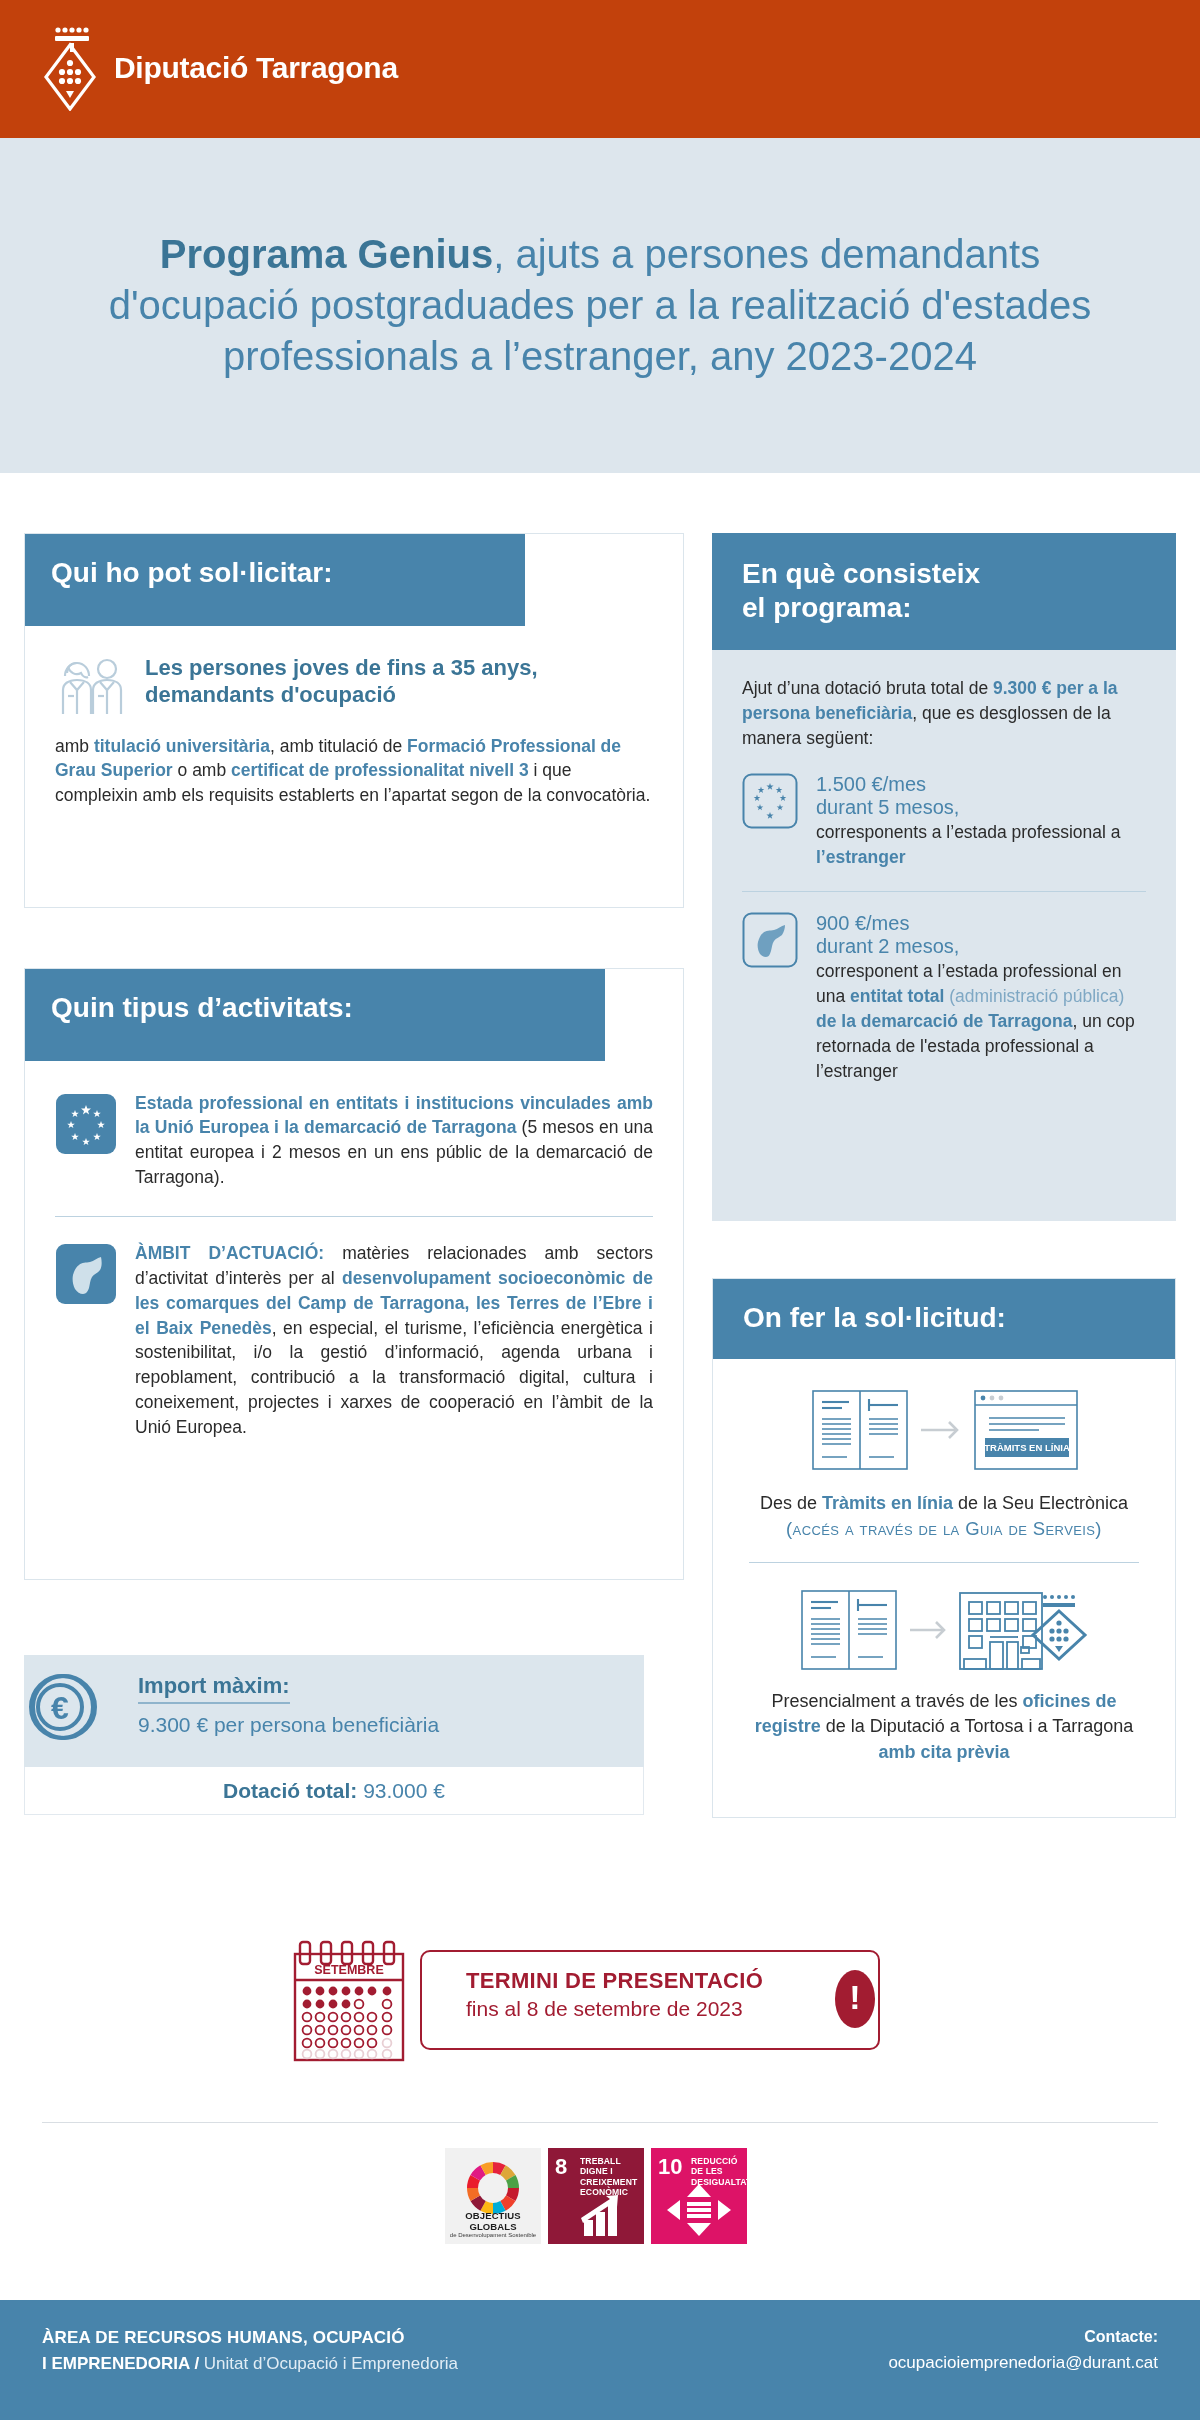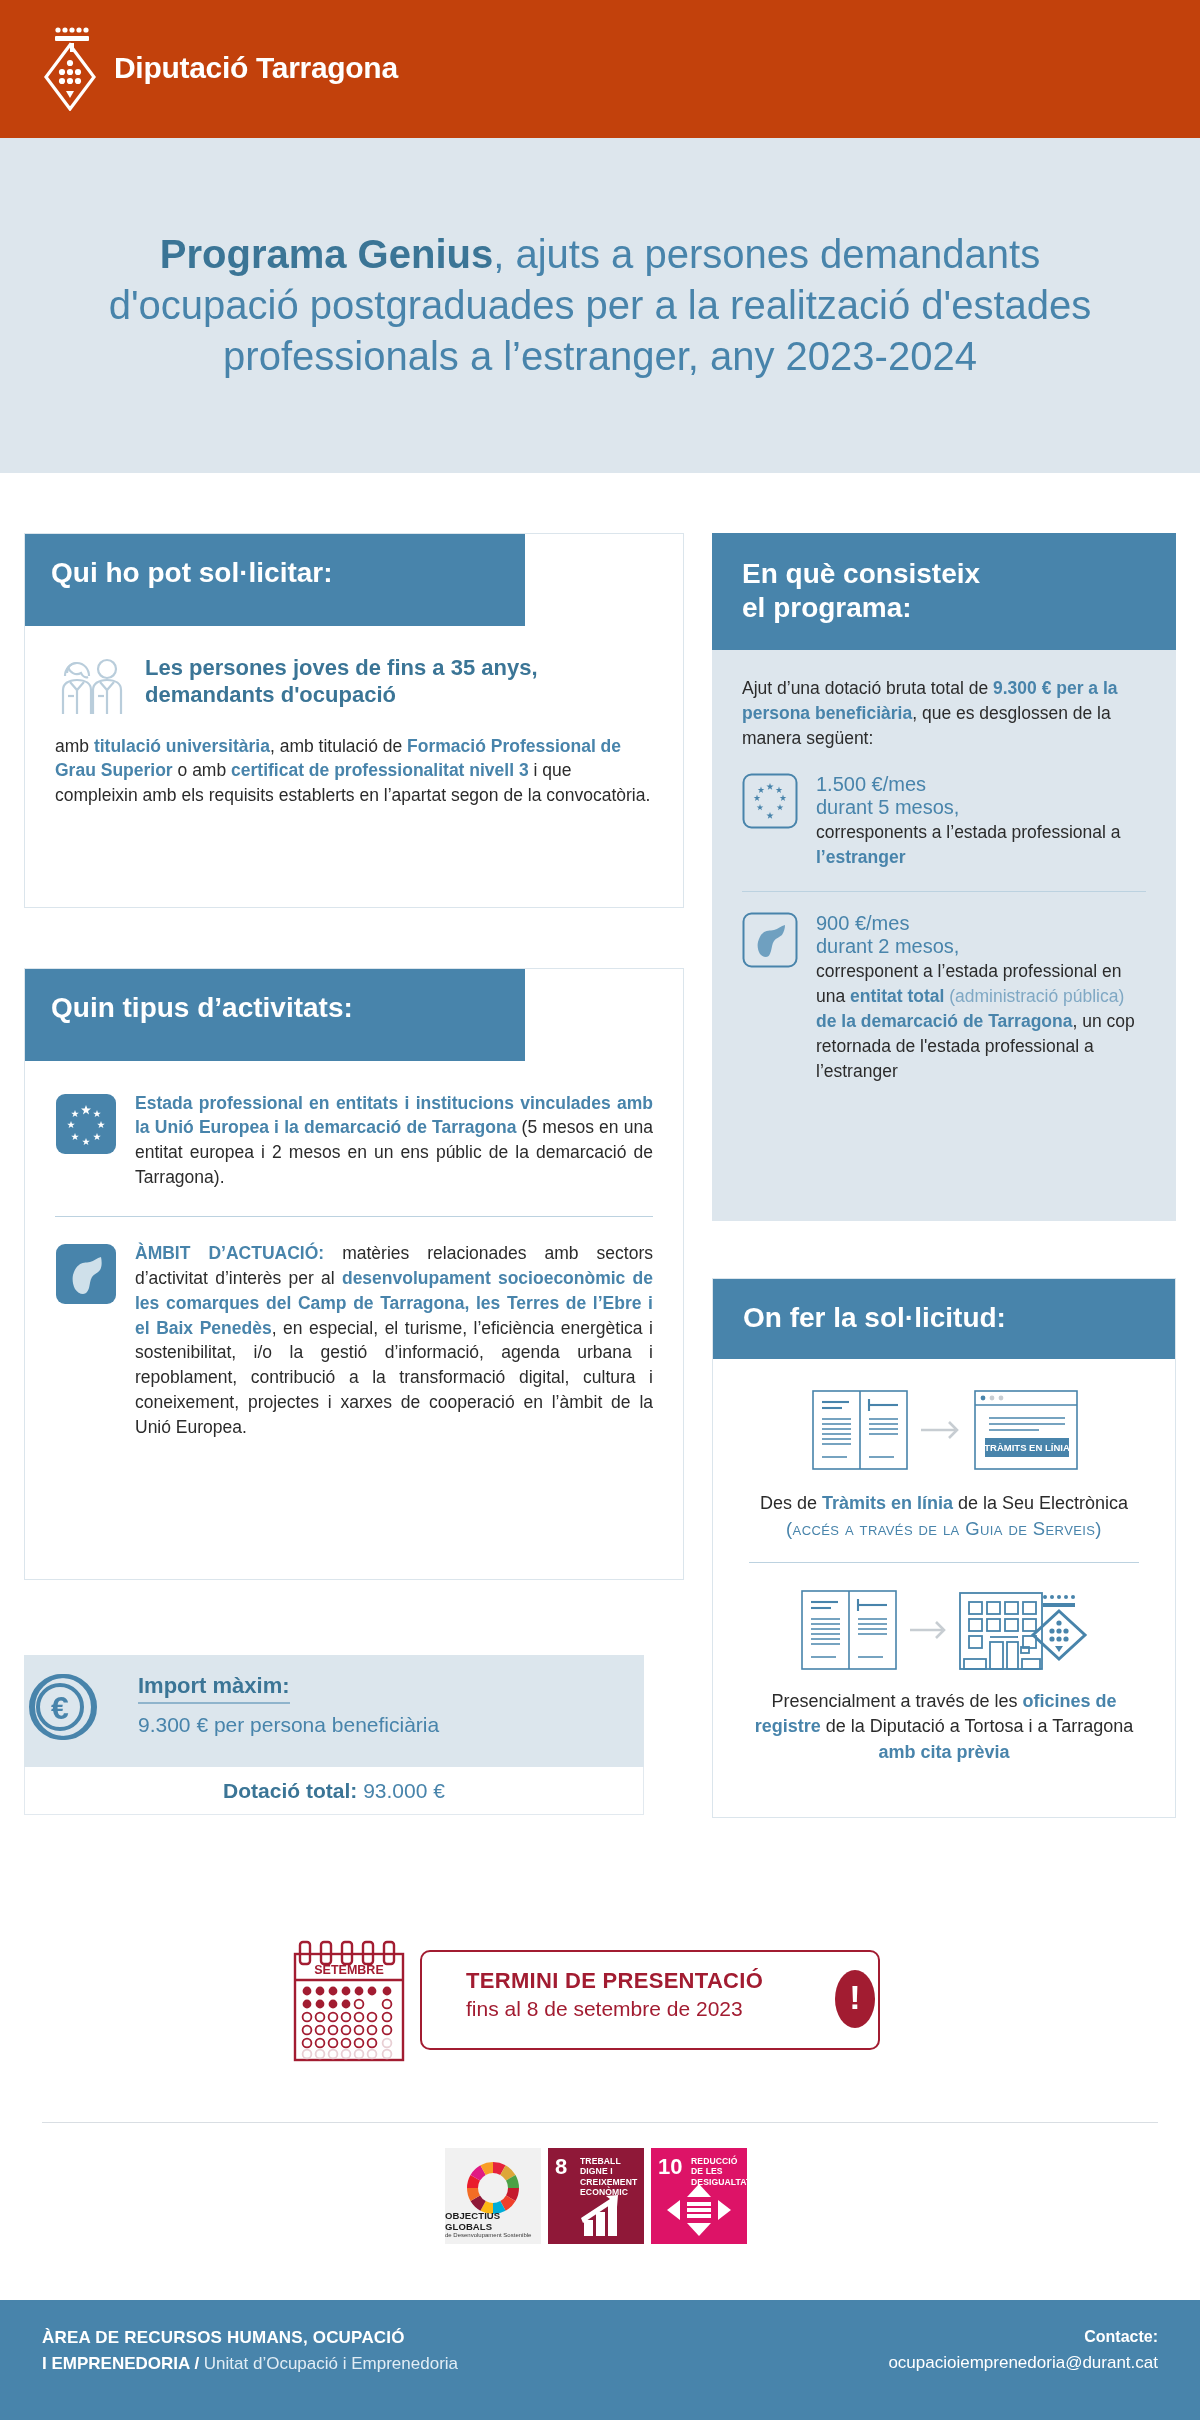--- a/index.html
+++ b/index.html
@@ -47,21 +47,21 @@
   .body-txt { font-size:17.5px; line-height:1.42; color:#2b2b2b; }
   .hl { color:#4884ab; font-weight:bold; }
   .hl-lt { color:#7fa8c4; }
 
   
   #card-qui     { left:24px;  top:533px;  width:660px; height:375px; }
   #card-quin    { left:24px;  top:968px;  width:660px; height:612px; }
   #card-import  { left:24px;  top:1655px; width:620px; height:160px; }
 
   .qui-head  { width:500px; }
-  .quin-head { width:500px; }
+  .quin-head { width:580px; }
 
   .icon-row { display:flex; gap:18px; padding:0 30px; }
   .lead-bold { font-size:22px; font-weight:bold; color:#3b7596; line-height:1.25; }
 
   .divider { height:1px; background:#bcd2e0; margin:0 30px; }
 
   
   #card-enque { left:712px; top:533px; width:464px; height:688px; }
   #card-on    { left:712px; top:1278px; width:464px; height:540px; }
 
@@ -94,21 +94,21 @@
   
   #sdgsep { position:absolute; left:42px; top:2122px; width:1116px; height:1px; background:#d9dee3; }
   #sdg { position:absolute; left:445px; top:2148px; display:flex; gap:7px; align-items:flex-start; }
   .sdg-tile { width:96px; height:96px; position:relative; }
   .sdg-og { background:#f1f1f1; }
   .sdg-8  { background:#8f1838; }
   .sdg-10 { background:#dd1367; }
   .sdg-num { position:absolute; left:7px; top:6px; color:#fff; font-size:22px; font-weight:bold; }
   .sdg-lbl { position:absolute; left:32px; top:8px; right:4px; color:#fff; font-size:8.6px;
              font-weight:bold; line-height:1.2; letter-spacing:.1px; }
-  .og-cap  { position:absolute; left:0; right:0; bottom:6px; }
+  .og-cap  { position:absolute; left:0; right:0; bottom:6px; text-align:center; }
   .og-cap .l1 { font-size:9.5px; font-weight:bold; color:#1b1b1b; letter-spacing:.1px; }
   .og-cap .l2 { font-size:6px; color:#3a3a3a; }
 
   
   .footer {
     position:absolute; left:0; top:2300px; width:1200px; height:120px; background:#4884ab;
   }
   .f-left { position:absolute; left:42px; top:28px; color:#fff; }
   .f-left .l1 { font-size:17px; font-weight:bold; letter-spacing:.2px; }
   .f-left .l2 { font-size:17px; margin-top:6px; }

